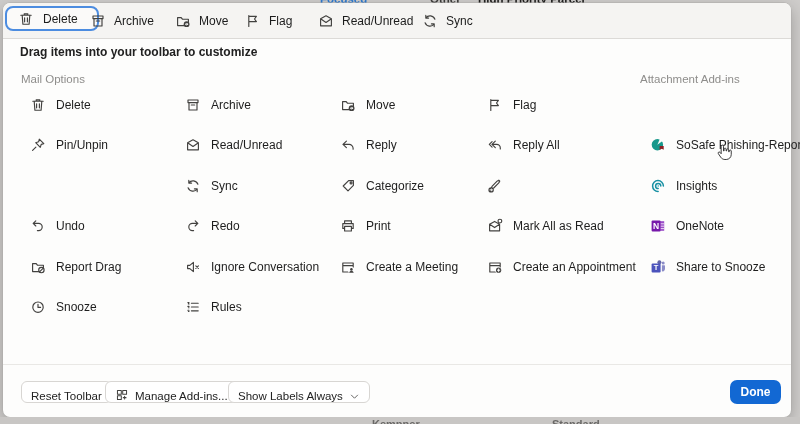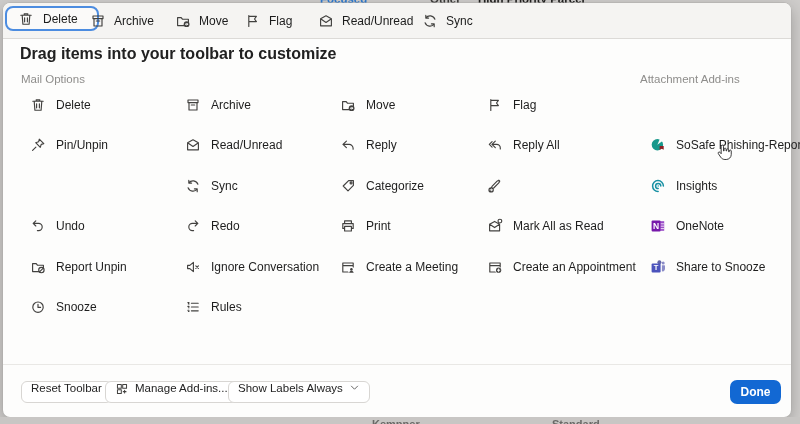--- a/index.html
+++ b/index.html
@@ -24,31 +24,31 @@
     position:absolute;left:0;top:0;right:0;height:35px;
     background:#f5f4f2;border-bottom:1px solid #dcdad7;border-radius:7px 7px 0 0;
   }
   .tbi{position:absolute;top:8px;height:20px;display:flex;align-items:center;gap:8px;
        font-size:12px;color:#1c1c1c;white-space:nowrap}
   .tb-selected{
     position:absolute;left:2px;top:3px;width:94px;height:25px;border:2px solid #4c8ce0;
     border-radius:8px;display:flex;align-items:center;gap:9px;padding-left:11px;
     box-sizing:border-box;font-size:12px;color:#1c1c1c;background:#fbfaf9;
   }
-  .instruction{position:absolute;left:17px;top:42px;font-size:16px;font-weight:700;color:#212121}
+  .instruction{position:absolute;left:17px;top:42px;font-size:12px;font-weight:700;color:#212121}
   .sec{position:absolute;top:70px;font-size:11.5px;color:#8e8d8b;white-space:nowrap}
   
   .gi{position:absolute;display:flex;align-items:center;gap:10px;height:20px}
   .gi .lbl{font-size:12px;color:#1e1e1e;white-space:nowrap}
   svg.mono{width:16px;height:16px;fill:none;stroke:#42413f;stroke-width:1.15;
            stroke-linecap:round;stroke-linejoin:round;flex:none}
   svg.cicon{width:16px;height:16px;flex:none}
   
   .footline{position:absolute;left:0;right:0;top:361px;border-top:1px solid #e9e8e5}
-  .fbtn{position:absolute;top:378px;height:22px;display:flex;align-items:flex-start;gap:6px;
+  .fbtn{position:absolute;top:378px;height:22px;display:flex;align-items:flex-end;gap:6px;
         background:#fff;border:1px solid #d8d6d3;border-radius:6px;font-size:11.5px;
         color:#232323;padding:0 9px;box-sizing:border-box;white-space:nowrap}
   .donebtn{position:absolute;left:727px;top:377px;width:51px;height:24px;background:#1268d3;
         border:none;border-radius:7px;color:#fff;font-size:12px;font-weight:600;
         display:flex;align-items:center;justify-content:center}
   .cursor{position:absolute;left:714px;top:142px;width:20px;height:22px;z-index:50}
 </style>
 </head>
 <body>
 
@@ -204,21 +204,21 @@
       </svg>
     <span class="lbl">Mark All as Read</span>
   </div>
 
   <div class="gi" style="left:27px;top:254px">
     <svg class="mono" viewBox="0 0 16 16">
         <path d="M2.6 4.6h3.6l1.2 1.6h6v6.4H2.6z"></path>
         <circle cx="11.4" cy="11" r="2.7" fill="#fff"></circle>
         <path d="M9.5 12.9l3.8-3.8"></path>
       </svg>
-    <span class="lbl">Report Unpin</span>
+    <span class="lbl">Report Drag</span>
   </div>
   <div class="gi" style="left:337px;top:254px">
     <svg class="mono" viewBox="0 0 16 16">
         <path d="M2.8 4h10.4v9H2.8zM2.8 6.6h10.4"></path>
         <circle cx="11.4" cy="11.3" r="3.4" fill="#fff" stroke="none"></circle>
         <circle cx="11.4" cy="10.4" r="1.3" fill="#42413f" stroke="none"></circle>
         <path d="M9.1 13.8c.3-1.4 1.2-2.1 2.3-2.1s2 .7 2.3 2.1z" fill="#42413f" stroke="none"></path>
       </svg>
     <span class="lbl">Create a Meeting</span>
   </div>

